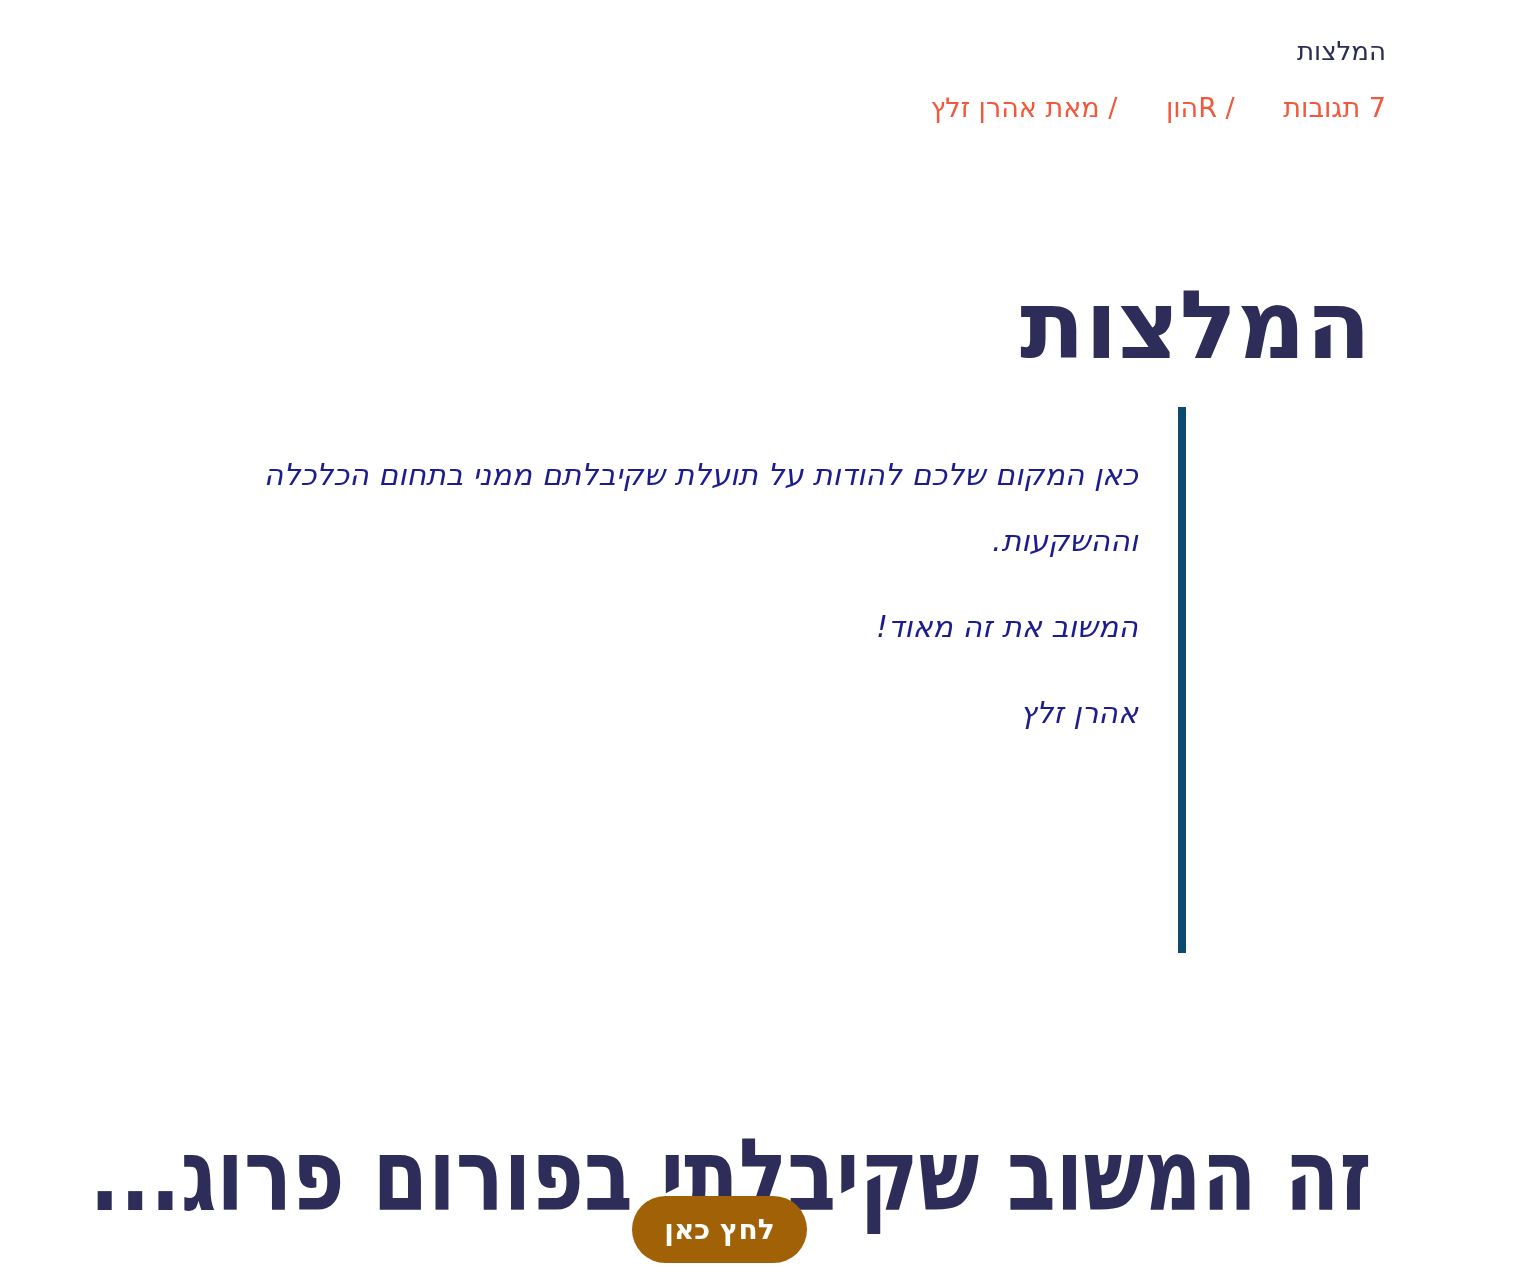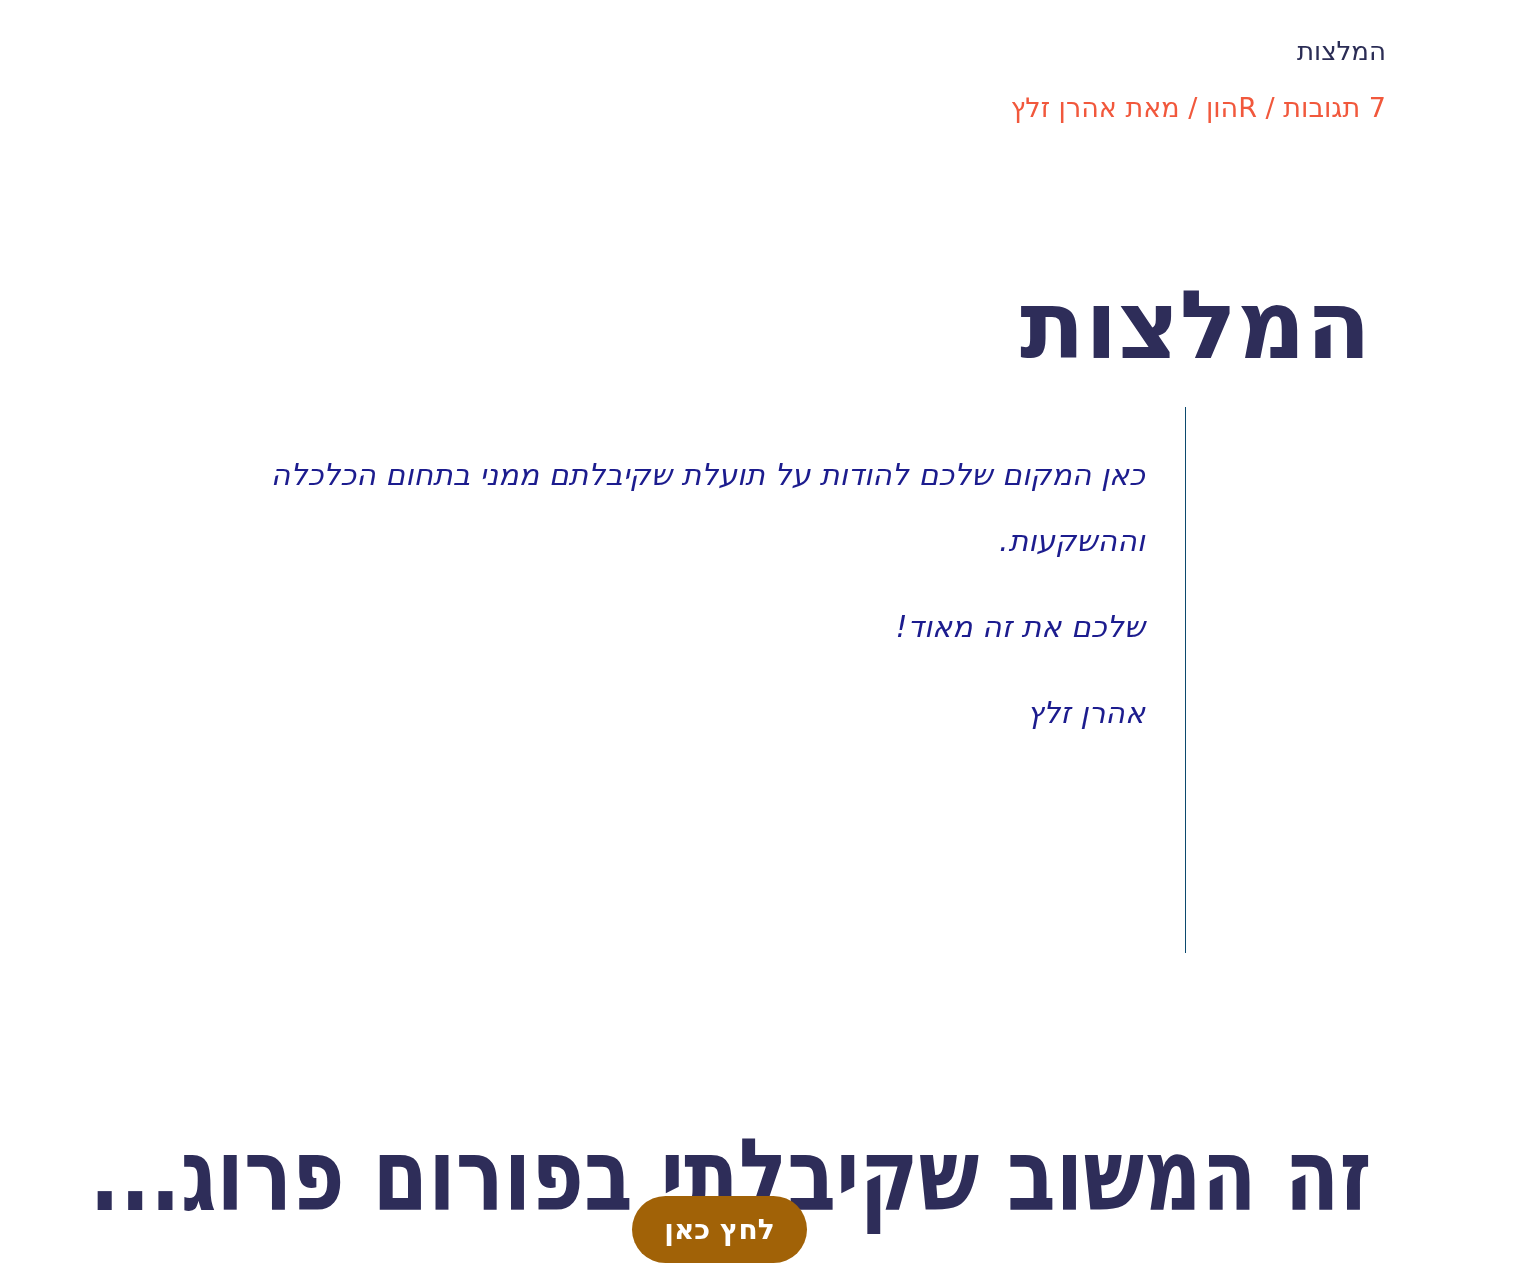--- a/index.html
+++ b/index.html
@@ -32,40 +32,41 @@
     right: 129px;
     font-size: 27px;
     color: #f1583c;
     white-space: nowrap;
   }
   .post-meta .sep { color: #f1583c; }
   .post-meta a {
     color: #f1583c;
     text-decoration: none;
     cursor: pointer;
+    margin-left: 40px;
   }
   .main-title {
     position: absolute;
     top: 214px;
     right: 144px;
     font-size: 95px;
     font-weight: bold;
     line-height: 1;
     color: #2e2d59;
     white-space: nowrap;
   }
   .quote-block {
     position: absolute;
     top: 407px;
     right: 329px;
     width: 905px;
     min-height: 476px;
     margin: 0;
     border-left: none;
-    border-right: 1px solid #0c4a6e;
+    border-right: 8px solid #0c4a6e;
     padding: 35px 40px 35px 0;
     box-sizing: content-box;
   }
   .quote-block p {
     margin: 0 0 20px 0;
     font-style: italic;
     font-size: 30px;
     line-height: 66px;
     color: #1c1c8e;
     text-align: right;
@@ -110,21 +111,21 @@
   <div class="breadcrumb-title">המלצות</div>
 
   <div class="post-meta">
     <a>7 תגובות</a><span class="sep"> / </span><a>Rהון</a><span class="sep"> / </span><a>מאת אהרן זלץ</a>
   </div>
 
   <h1 class="main-title">המלצות</h1>
 
   <blockquote class="quote-block">
     <p>כאן המקום שלכם להודות על תועלת שקיבלתם ממני בתחום הכלכלה וההשקעות.</p>
-    <p>שלכם את זה מאוד!</p>
+    <p>המשוב את זה מאוד!</p>
     <p>אהרן זלץ</p>
   </blockquote>
 
   <h2 class="closing-heading">זה המשוב שקיבלתי בפורום פרוג...</h2>
 
   <button class="cta-button">לחץ כאן</button>
 
 </div>
 
 </body></html>

